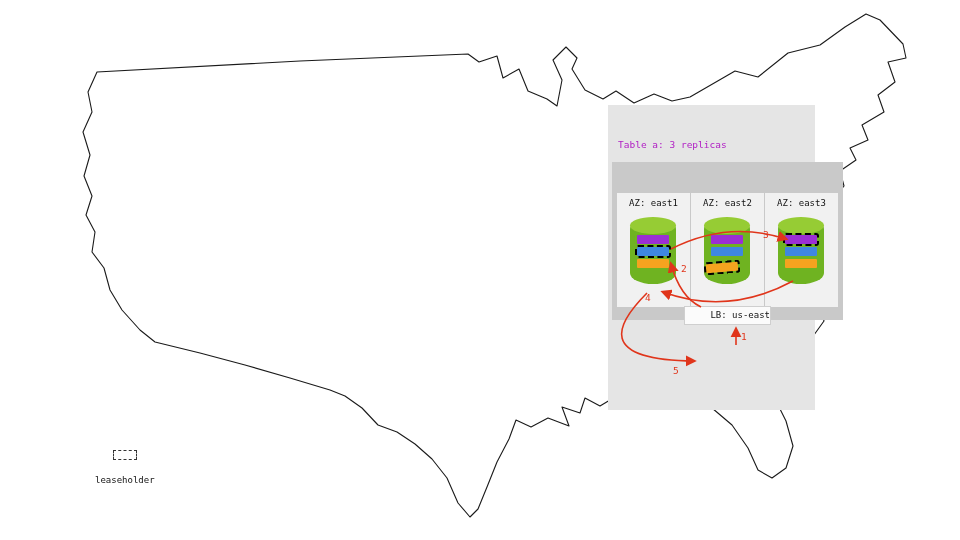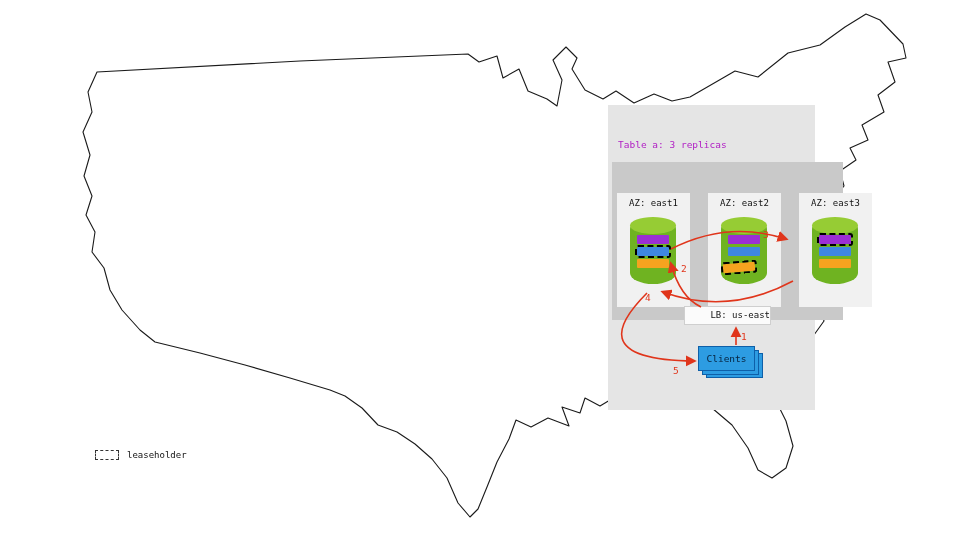--- a/index.html
+++ b/index.html
@@ -12,21 +12,21 @@
   .panel { position:absolute; left:608px; top:105px; width:207px; height:305px; background:#e5e5e5; z-index:10; }
 
   .legend { position:absolute; left:10px; top:7px; font-size:9.5px; line-height:13px; white-space:pre; }
   .legend .l0 { color:#b01ec4; }
   .legend .l1 { color:#3a7ad9; }
   .legend .l2 { color:#f0a12f; }
 
   .region { position:absolute; left:4px; top:57px; width:231px; height:158px; background:#c9c9c9; }
   .region-title { font-size:11px; color:#111; padding:7px 0 0 10px; }
 
-  .az-row { position:absolute; left:5px; top:31px; display:flex; gap:18px; }
+  .az-row { position:absolute; left:5px; top:31px; display:flex; gap:1px; }
   .az { width:73px; height:114px; background:#f1f1f1; position:relative; }
   .az-label { text-align:center; font-size:9px; padding-top:5px; color:#111; }
 
   .cyl { position:absolute; left:13px; top:25px; width:46px; height:66px; background:#6fb321; border-radius:23px/11px; }
   .cyl::before { content:""; position:absolute; left:0; top:-1px; width:46px; height:17px; background:#96cc34; border-radius:50%; }
   .bars { position:absolute; left:7px; top:17px; width:32px; }
   .bar { width:32px; height:9px; margin-bottom:3px; border-radius:1px; }
   .bar.purple { background:#9b2fd4; }
   .bar.blue   { background:#3f87e0; }
   .bar.orange { background:#f5a31f; }
@@ -36,21 +36,21 @@
   .lb { position:absolute; left:684px; top:306px; width:87px; height:19px; background:#fbfbfb; border:1px solid #cfcfcf; z-index:12; font-size:9px; text-align:right; line-height:17px; color:#111; }
 
   .clients { position:absolute; left:698px; top:346px; width:70px; height:36px; z-index:12; }
   .client-layer { position:absolute; width:57px; height:25px; background:#2d9ce2; border:1.4px solid #0e5fa8; }
   .client-layer.b2 { left:8px; top:7px; }
   .client-layer.b1 { left:4px; top:3.5px; }
   .client-layer.b0 { left:0; top:0; font-size:9.5px; text-align:center; line-height:23px; color:#06233f; }
 
   .sql { position:absolute; left:728px; top:408px; width:117px; height:45px; background:#ececec; z-index:9; font-size:9.5px; line-height:13px; padding:8px 0 0 8px; color:#111; }
 
-  .map-legend { position:absolute; left:95px; top:450px; z-index:5; display:flex; align-items:center; gap:8px; }
+  .map-legend { position:absolute; left:95px; top:450px; z-index:5; display:flex; align-items:center; gap:15px;flex-direction:column; }
   .lease-swatch { width:24px; height:10px; border:1.6px dashed #333; background:transparent; }
   .map-legend-label { font-size:9px; color:#111; }
 
   #arrows { position:absolute; left:0; top:0; z-index:30; pointer-events:none; }
   #arrows text { font-size:9.5px; fill:#e0351b; font-family:"DejaVu Sans Mono","Liberation Mono",monospace; }
 </style>
 </head>
 <body>
 
 <div id="stage">
@@ -108,25 +108,20 @@
             </div>
           </div>
         </div>
 
       </div>
     </div>
   </div>
 
   <div class="lb">LB: us-east</div>
 
-  <div class="clients">
-    <div class="client-layer b2"></div>
-    <div class="client-layer b1"></div>
-    <div class="client-layer b0">Clients</div>
-  </div>
 
 
   <svg id="arrows" width="960" height="540" viewBox="0 0 960 540">
     <defs>
       <marker id="ah" viewBox="0 0 8 8" refX="6" refY="4" markerWidth="7" markerHeight="7" orient="auto-start-reverse">
         <path d="M0,0 L8,4 L0,8 z" fill="#e0351b"></path>
       </marker>
     </defs>
     <path d="M736,345 L736,329" stroke="#e0351b" stroke-width="1.6" fill="none" marker-end="url(#ah)"></path>
     <path d="M701,307 Q680,297 671,264" stroke="#e0351b" stroke-width="1.6" fill="none" marker-end="url(#ah)"></path>

